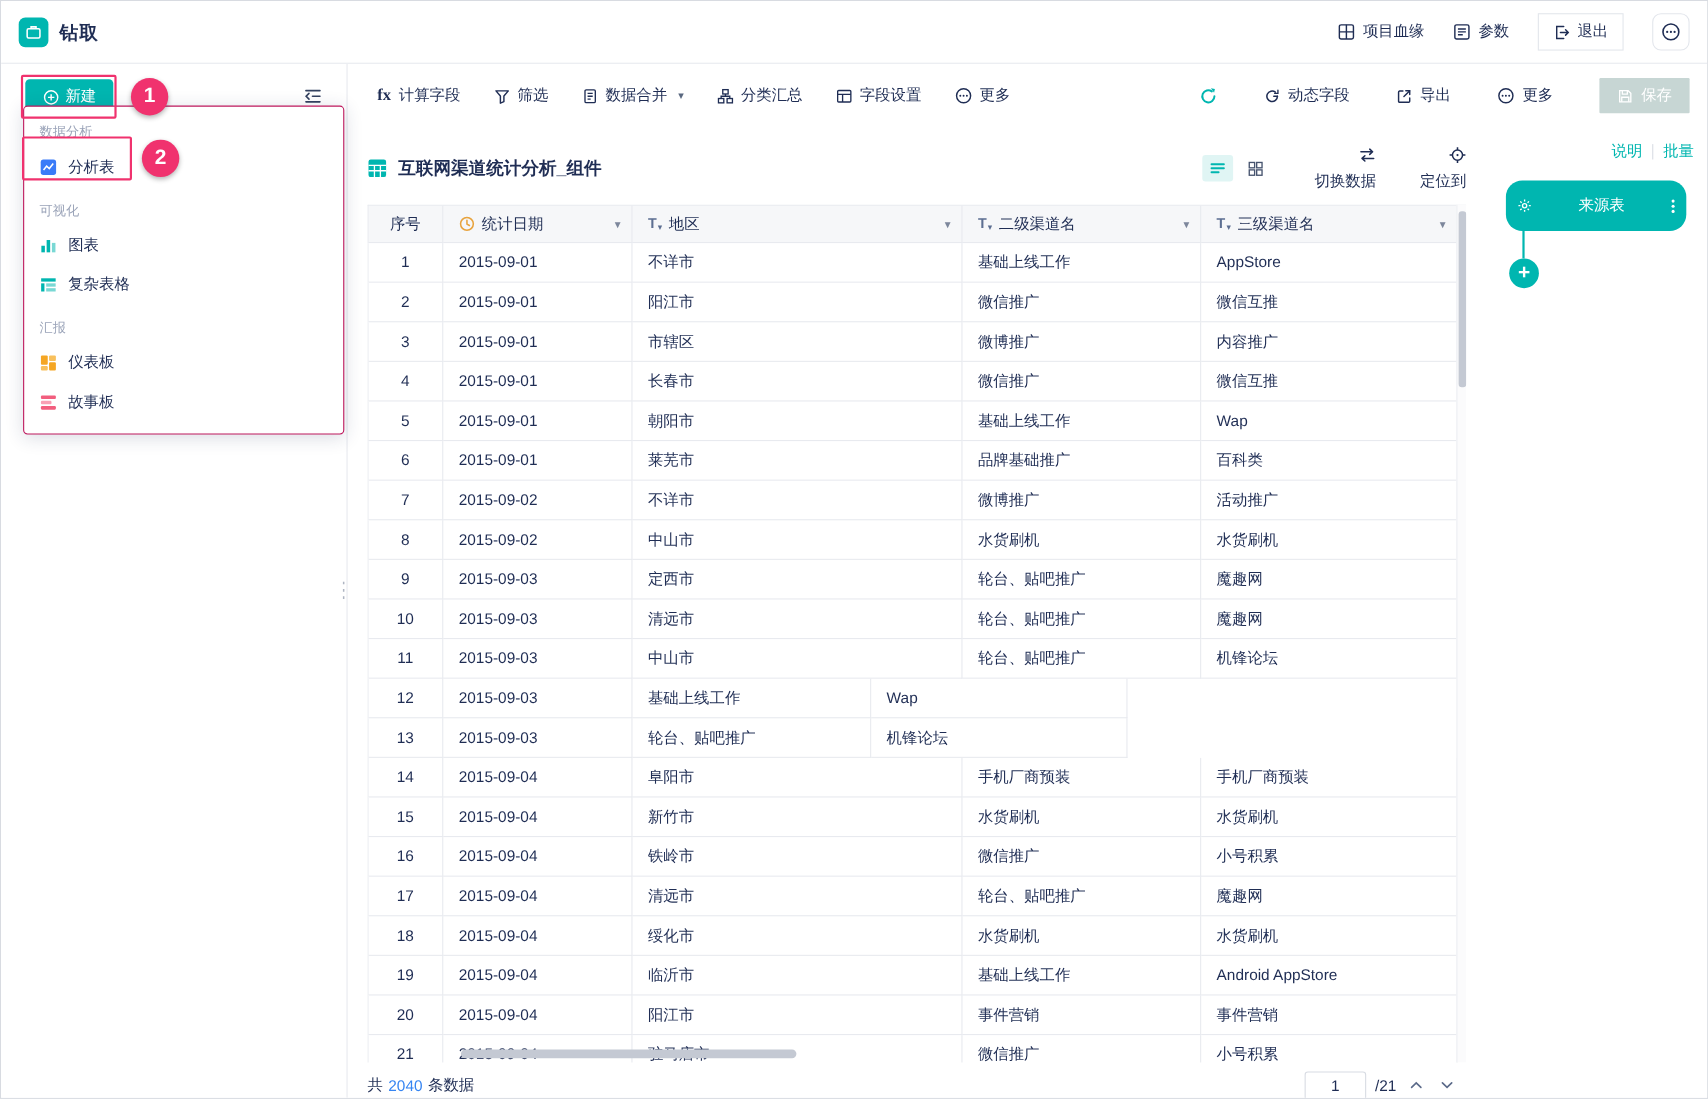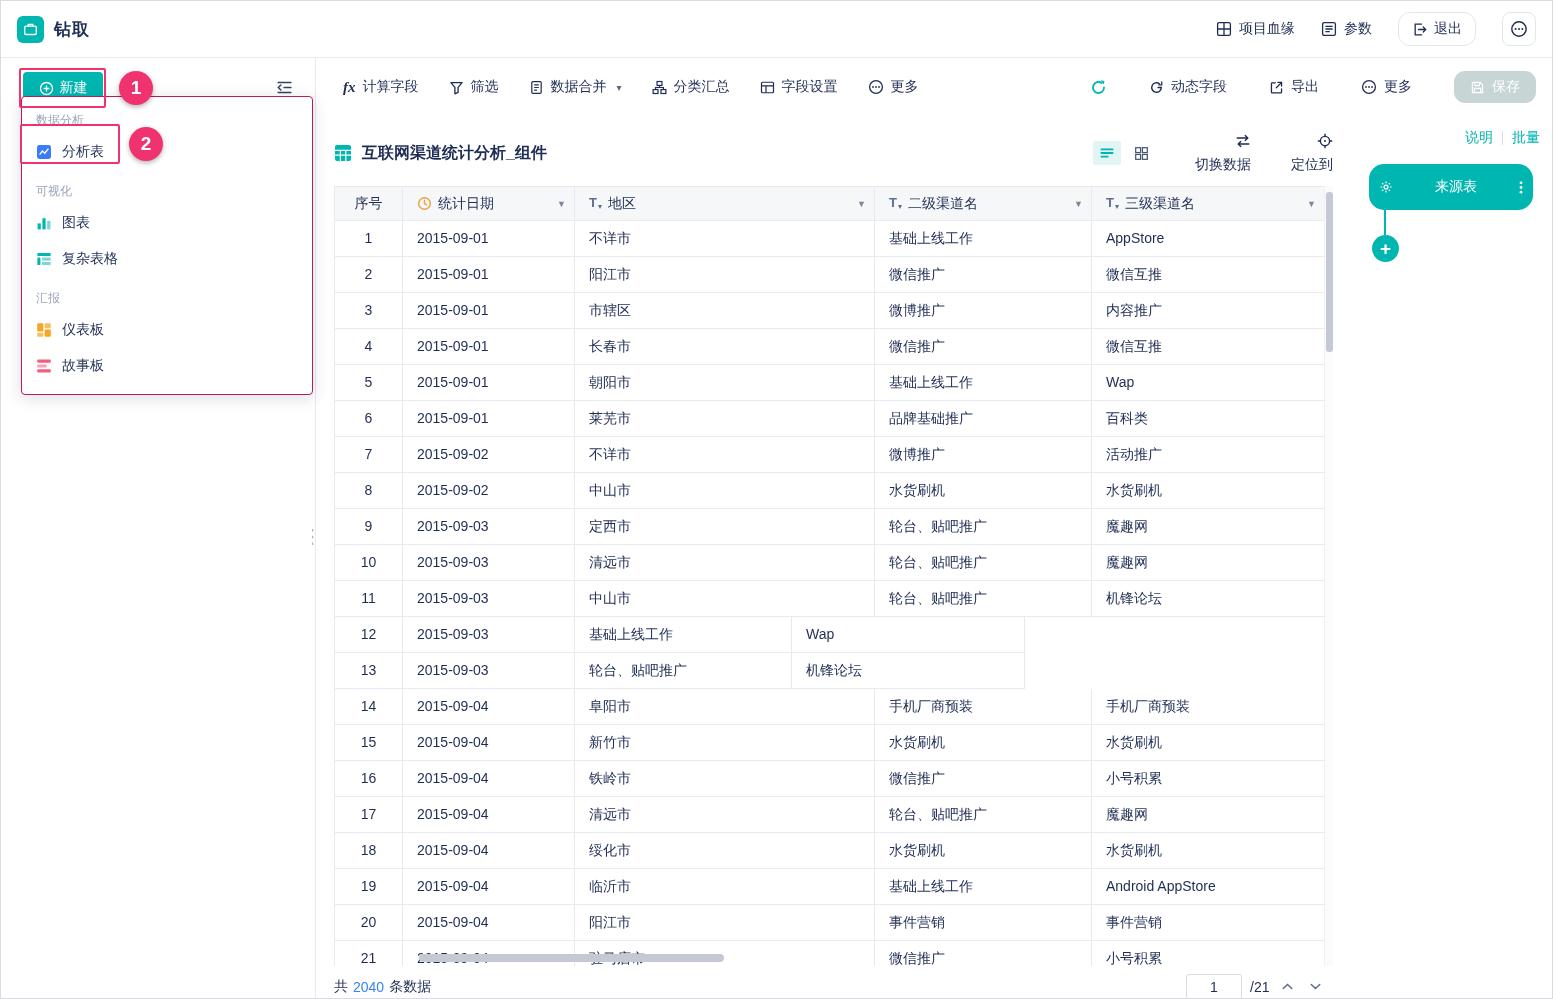--- a/index.html
+++ b/index.html
@@ -17,21 +17,21 @@
 svg{display:block;flex:none;}
 .app{position:relative;width:1553px;height:999px;background:#fff;border:1px solid #d8dbe1;overflow:hidden;}
 
 
 .topbar{position:absolute;left:0;top:0;right:0;height:57px;border-bottom:1px solid var(--line);display:flex;align-items:center;justify-content:space-between;padding:0 16px;background:#fff;z-index:5;}
 .brand{display:flex;align-items:center;gap:10px;}
 .logo{width:27px;height:27px;border-radius:6px;background:var(--accent);display:flex;align-items:center;justify-content:center;}
 .app-title{font-size:17px;font-weight:bold;letter-spacing:1px;}
 .topbar-right{display:flex;align-items:center;gap:26px;}
 .top-link{display:inline-flex;align-items:center;gap:7px;font-size:14px;}
-.top-btn{display:inline-flex;align-items:center;gap:7px;font-size:14px;border:1px solid #e3e6ec;border-radius:12px;padding:7px 13px;}
+.top-btn{display:inline-flex;align-items:center;gap:7px;font-size:14px;border:1px solid #e3e6ec;border-radius:0;padding:7px 13px;}
 .round-more{width:34px;height:34px;border:1px solid #e3e6ec;border-radius:8px;display:flex;align-items:center;justify-content:center;}
 
 
 .sidebar{position:absolute;left:0;top:57px;width:315px;bottom:0;border-right:1px solid var(--line);background:#fff;z-index:4;}
 .new-btn{position:absolute;left:22px;top:14px;width:80px;height:32px;background:var(--accent);color:#fff;border-radius:4px;display:flex;align-items:center;justify-content:center;gap:6px;font-size:14px;}
 .collapse-btn{position:absolute;right:22px;top:21px;color:#33415f;}
 .menu{position:absolute;left:20px;top:38px;width:292px;background:#fff;border:1px solid #be185d;border-radius:4px;box-shadow:0 3px 16px rgba(31,45,84,.16);padding:10px 0;}
 .menu-title{font-size:12px;color:var(--gray);padding:5px 14px 5px;}
 .menu-gap{margin-top:8px;}
 .menu-item{height:36px;display:flex;align-items:center;gap:10px;padding:0 14px;font-size:14px;width:100%;text-align:left;}
@@ -39,23 +39,23 @@
 
 
 .ann-box{position:absolute;border:2px solid var(--ann);border-radius:2px;pointer-events:none;z-index:8;}
 .ann-badge{position:absolute;width:34px;height:34px;border-radius:50%;background:var(--ann);color:#fff;font-size:19px;font-weight:bold;display:flex;align-items:center;justify-content:center;box-shadow:0 2px 5px rgba(0,0,0,.3);z-index:8;}
 
 
 .main{position:absolute;left:315px;top:57px;right:0;bottom:0;background:#fff;}
 .toolbar{position:absolute;left:0;top:0;right:0;height:58px;display:flex;align-items:center;padding:0 16px 0 27px;gap:30px;}
 .tb-item{display:inline-flex;align-items:center;gap:7px;font-size:14px;white-space:nowrap;}
 .tb-right{margin-left:auto;display:flex;align-items:center;gap:42px;}
-.fx{font-style:italic;font-weight:bold;font-size:15px;font-family:"Liberation Serif","DejaVu Serif",serif;}
+.fx{font-weight:bold;font-size:15px;font-family:"Liberation Serif","DejaVu Serif",serif;}
 .caret::after{content:"▾";font-size:10px;color:#5a6880;margin-left:3px;}
-.save-btn{background:#c7d6d4;color:#fff;border-radius:11px;width:82px;height:32px;display:inline-flex;align-items:center;justify-content:center;gap:7px;font-size:14px;}
+.save-btn{background:#c7d6d4;color:#fff;border-radius:1px;width:82px;height:32px;display:inline-flex;align-items:center;justify-content:center;gap:7px;font-size:14px;}
 
 
 .title-row{position:absolute;left:18px;top:78px;width:999px;height:34px;display:flex;align-items:center;gap:10px;}
 .table-title{font-size:16px;font-weight:bold;}
 .view-toggles{margin-left:auto;display:flex;gap:6px;}
 .vt{width:28px;height:24px;border-radius:3px;display:flex;align-items:center;justify-content:center;}
 .vt.active{background:var(--accent-light);}
 .tr-act{display:inline-flex;align-items:flex-end;gap:7px;font-size:14px;margin-left:30px;flex-direction:column;}
 
 

